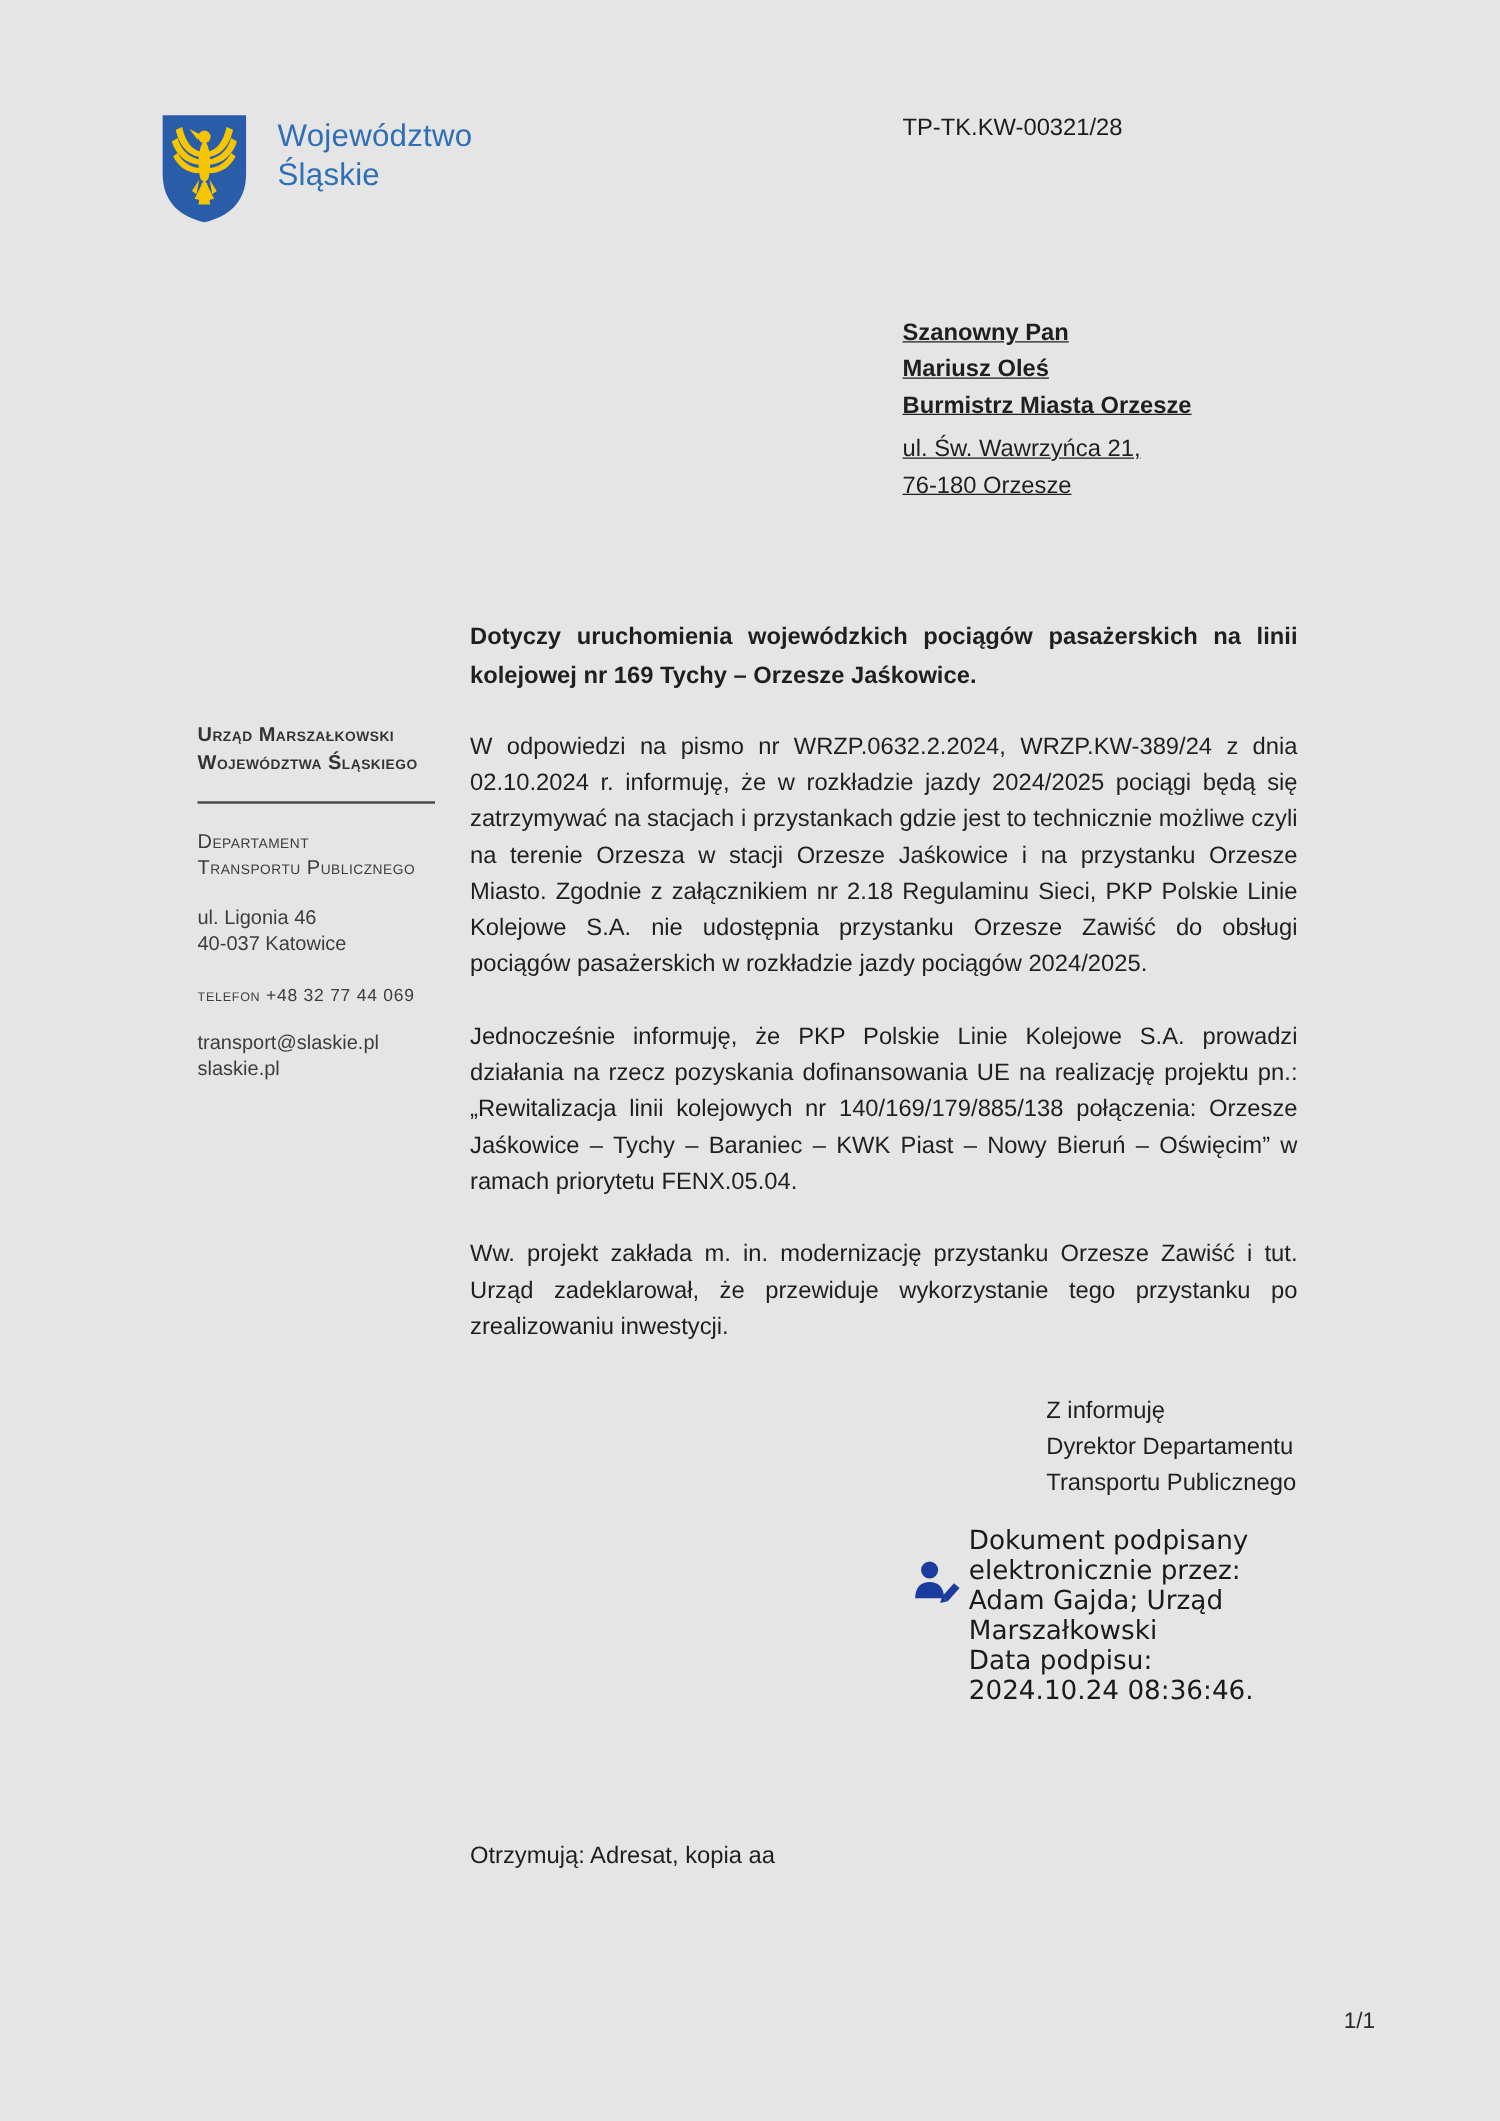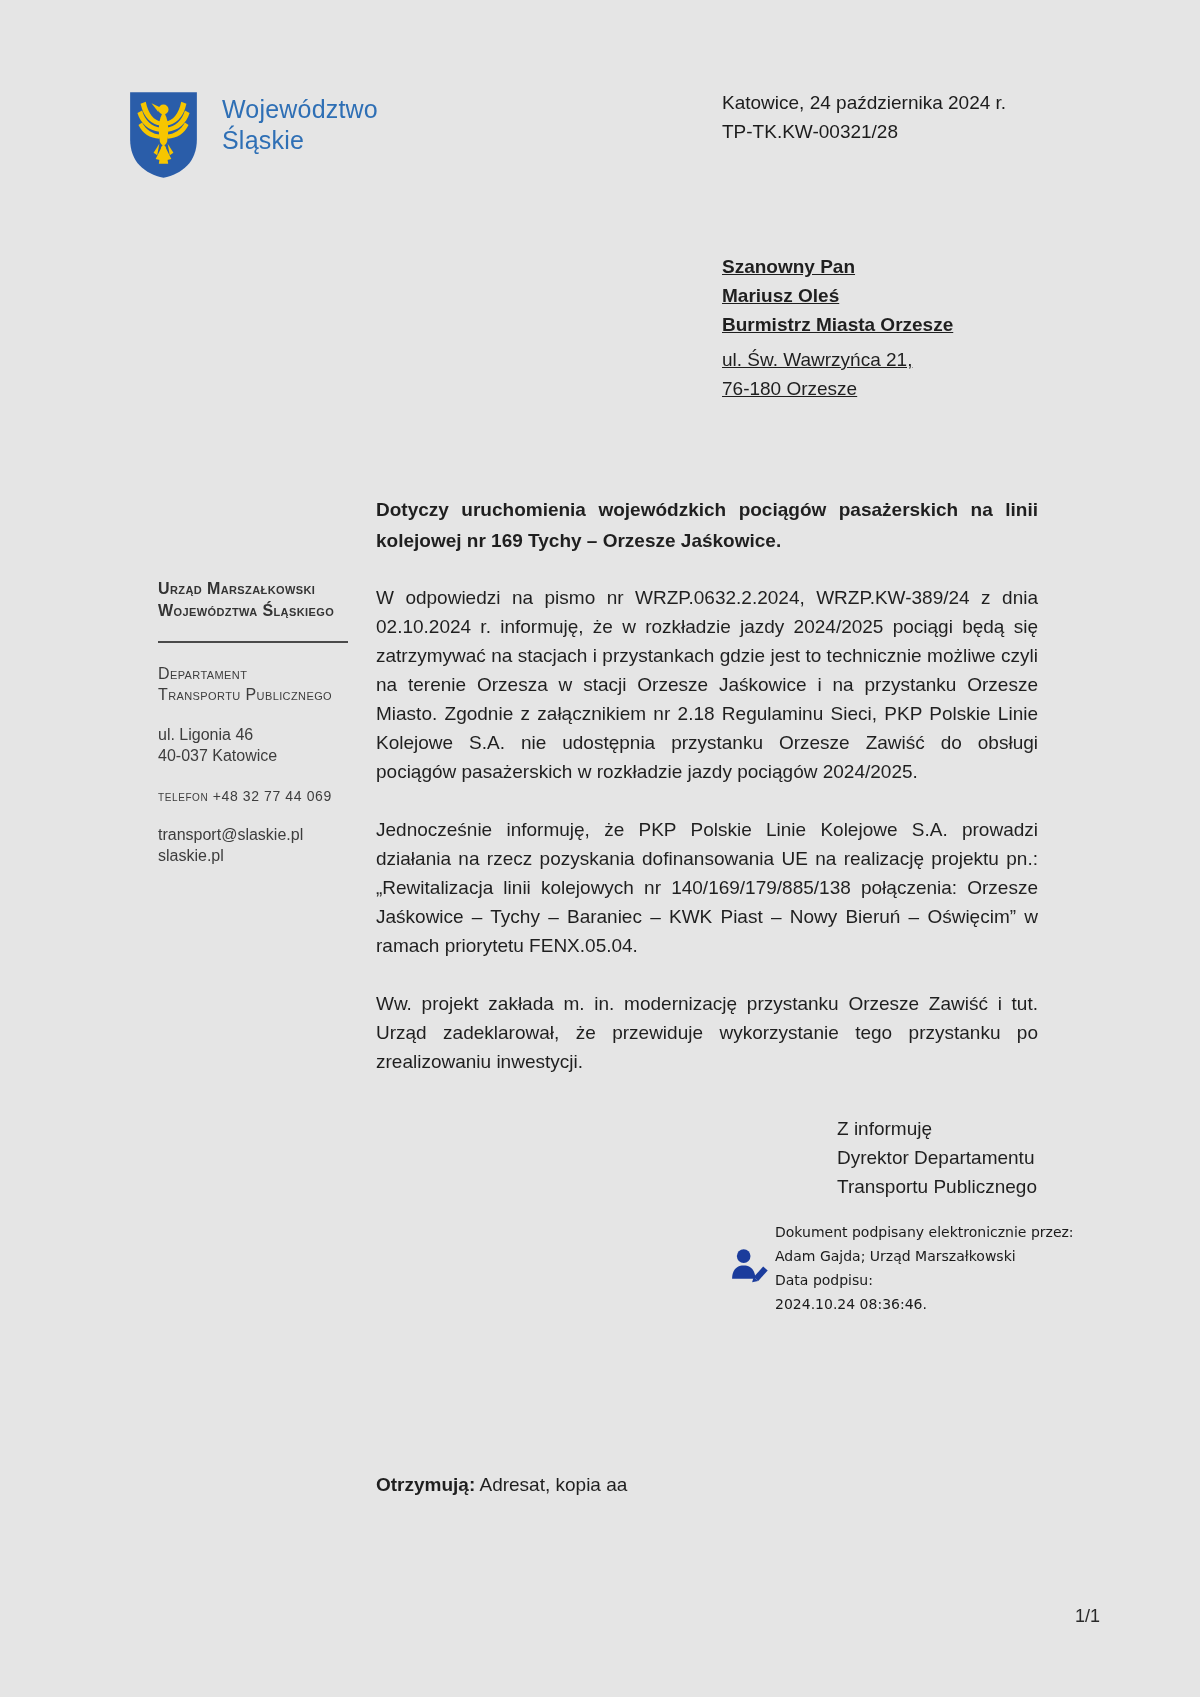--- a/index.html
+++ b/index.html
@@ -39,25 +39,25 @@
   
   .subject{
     position:absolute;left:376px;top:494px;width:662px;
     font-size:19px;font-weight:bold;line-height:31px;text-align:justify;
   }
   .bodytext{position:absolute;left:376px;top:583px;width:662px;}
   .bodytext p{font-size:19px;line-height:29px;text-align:justify;margin:0 0 29px 0;}
   
   .closing{position:absolute;left:837px;top:1114px;font-size:19px;line-height:29px;}
   .esig{position:absolute;left:775px;top:1220px;width:310px;
-        font-family:"DejaVu Sans",sans-serif;font-size:14px;line-height:24px;color:#1a1a1a;}
+        font-family:"DejaVu Sans",sans-serif;font-size:21px;line-height:24px;color:#1a1a1a;}
   .esig-icon{position:absolute;left:730px;top:1247px;}
   
   .distribution{position:absolute;left:376px;top:1470px;font-size:19px;line-height:29px;}
-  .distribution .d-label{font-weight:bold;text-align:center;}
+  .distribution .d-label{font-weight:normal;text-align:center;}
   .pagenum{position:absolute;left:1075px;top:1606px;font-size:18px;color:#2a2a2a;}
 </style>
 </head>
 <body>
 
 <div class="page">
 
   <div class="brand">
     <svg viewBox="0 0 70 86" width="73" height="90" aria-hidden="true">
       <path d="M3 2 H67 V47 C67 69 53 80 35 84 C17 80 3 69 3 47 Z" fill="var(--shield-blue)"></path>
@@ -77,21 +77,20 @@
         <path d="M39 51.5 L44.5 60 L41 62.5 Z"></path>
       </g>
     </svg>
     <div class="brand-name">
       <div>Województwo</div>
       <div>Śląskie</div>
     </div>
   </div>
 
   <div class="meta">
-    <div>Katowice, 24 października 2024 r.</div>
     <div>TP-TK.KW-00321/28</div>
   </div>
 
   <div class="recipient">
     <div class="r-bold">Szanowny Pan</div>
     <div class="r-bold">Mariusz Oleś</div>
     <div class="r-bold">Burmistrz Miasta Orzesze</div>
     <div class="r-addr">ul. Św. Wawrzyńca 21,</div>
     <div>76-180 Orzesze</div>
   </div>

